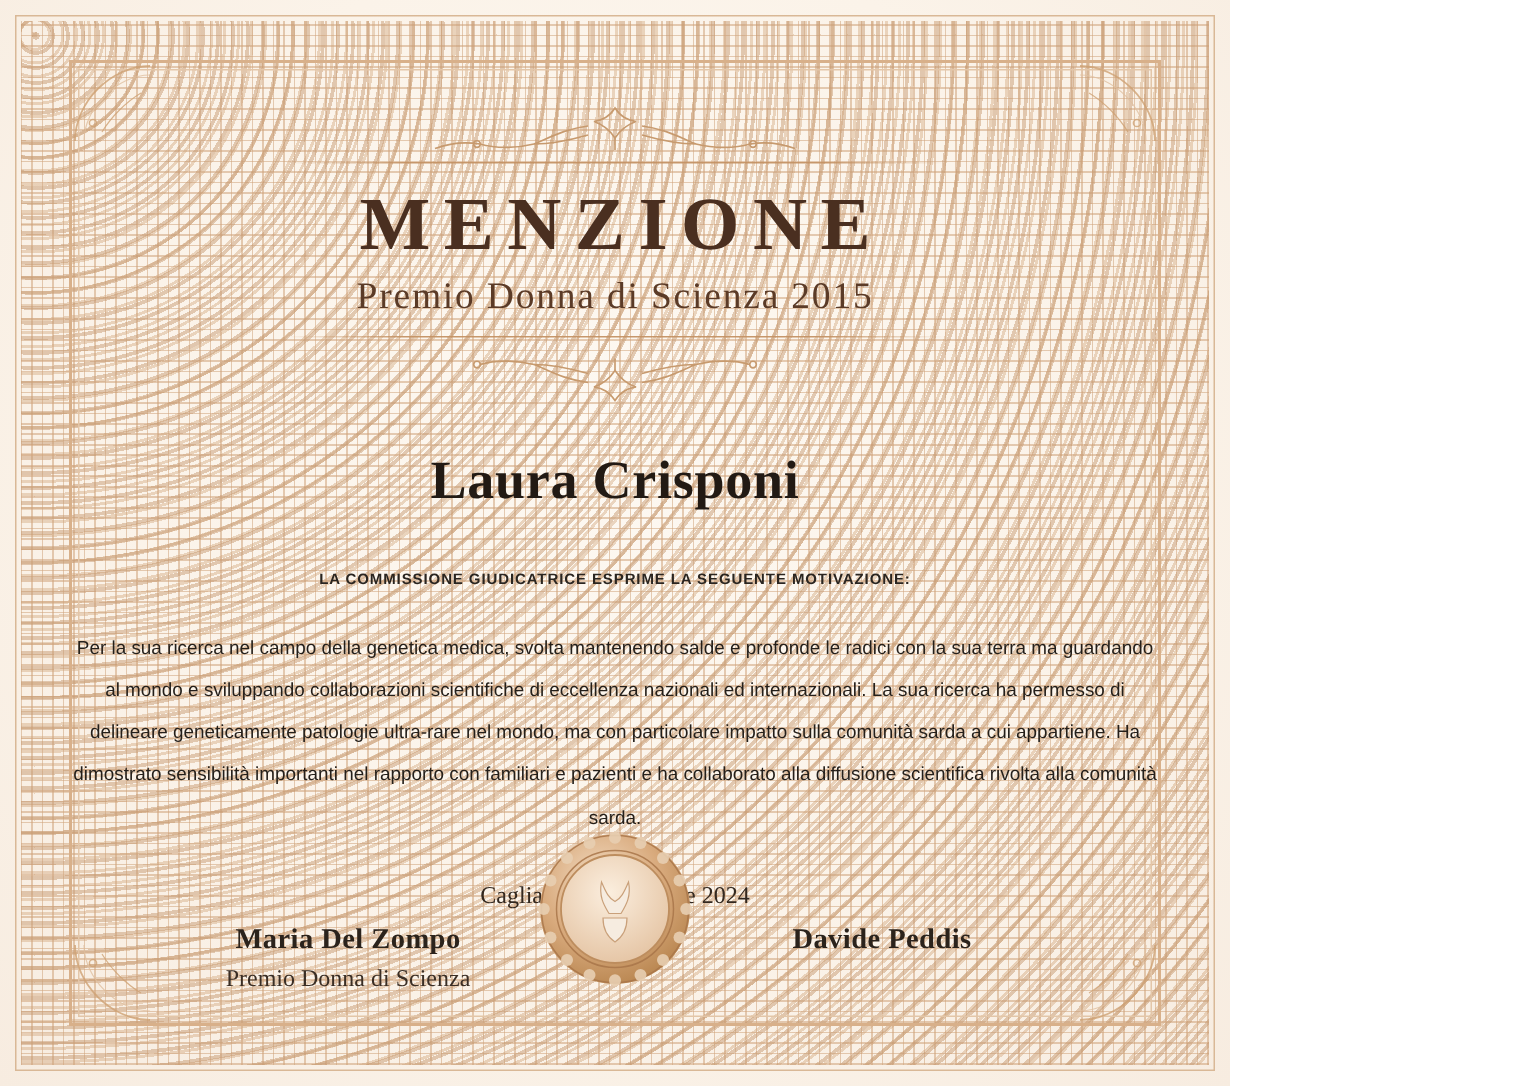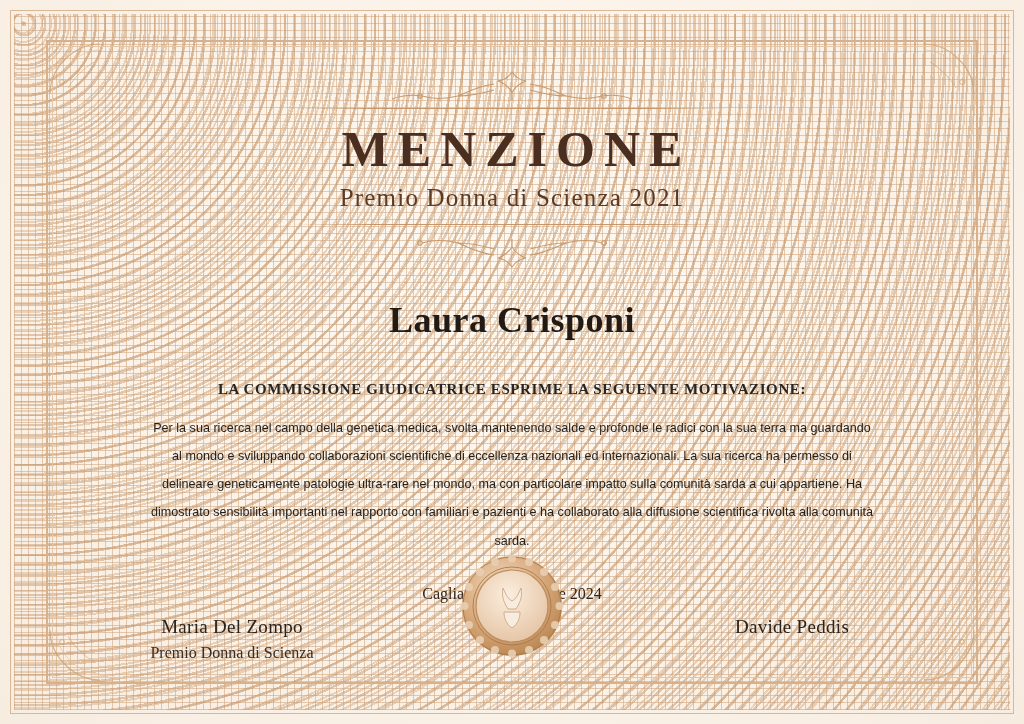--- a/index.html
+++ b/index.html
@@ -9,21 +9,21 @@
   }
   body {
     width: 1024px;
     height: 724px;
     overflow: hidden;
     font-family: "Liberation Serif", serif;
   }
 
   .certificate {
     position: relative;
-    width: 1024px;
+    width: 820px;
     height: 724px;
     background:
       radial-gradient(ellipse at 50% 40%, #fdf8f1 0%, #fbf3e9 55%, #f7ece0 100%);
     box-sizing: border-box;
   }
 
   
   .border-outer {
     position: absolute;
     left: 10px; top: 10px; right: 10px; bottom: 10px;
@@ -140,32 +140,32 @@
   .recipient {
     font-family: "Liberation Serif", serif;
     font-size: 36px;
     font-weight: 700;
     color: #221a14;
     letter-spacing: 0.5px;
     margin-top: 26px;
   }
 
   .motivation-label {
-    font-family: Liberation Serif, serif;
-    font-size: 15px;
+    font-family: Liberation Sans, sans-serif;
+    font-size: 10px;
     letter-spacing: 0.6px;
     color: #2a2520;
     font-weight: 700;
     margin-top: 40px;
     text-transform: uppercase;
   }
 
   .motivation-body {
     width: 730px;
-    margin-top: 16px;
+    margin-top: 26px;
     font-family: "Liberation Sans", sans-serif;
     font-size: 12.6px;
     line-height: 2.25;
     color: #241f1a;
     text-align: center;
   }
 
   .place-date {
     margin-top: 30px;
     font-family: "Liberation Serif", serif;
@@ -194,21 +194,21 @@
     box-sizing: border-box;
   }
   .sig-block {
     width: 300px;
     text-align: center;
     font-family: "Liberation Serif", serif;
     color: #2b231c;
   }
   .sig-name {
     font-size: 19px;
-    font-weight: 400;
+    font-weight: 700;
     letter-spacing: 0.3px;
   }
   .sig-role {
     font-size: 16px;
     line-height: 1.35;
     margin-top: 4px;
     color: #3a2e25;
   }
 </style>
 </head>
@@ -269,21 +269,21 @@
           <circle cx="332" cy="30" r="2.2"></circle>
           <path d="M150 30 C138 28 128 30 120 33"></path>
           <path d="M330 30 C342 28 352 30 360 33"></path>
         </g>
       </svg>
     </div>
 
     <div class="rule top"></div>
 
     <div class="title">MENZIONE</div>
-    <div class="subtitle">Premio Donna di Scienza 2021</div>
+    <div class="subtitle">Premio Donna di Scienza 2015</div>
 
     <div class="rule bottom"></div>
 
     <div class="flourish-bottom">
       <svg width="480" height="46" viewBox="0 0 480 46">
         <g stroke="#c79a6e" fill="none" stroke-width="1.1">
           <path d="M240 40 C236 34 232 32 226 31 C232 29 236 26 240 20 C244 26 248 29 254 31 C248 32 244 34 240 40 Z"></path>
           <path d="M240 20 L240 12"></path>
           <path d="M222 28 C206 26 196 20 186 16 C196 16 208 18 222 22"></path>
           <path d="M258 28 C274 26 284 20 294 16 C284 16 272 18 258 22"></path>

